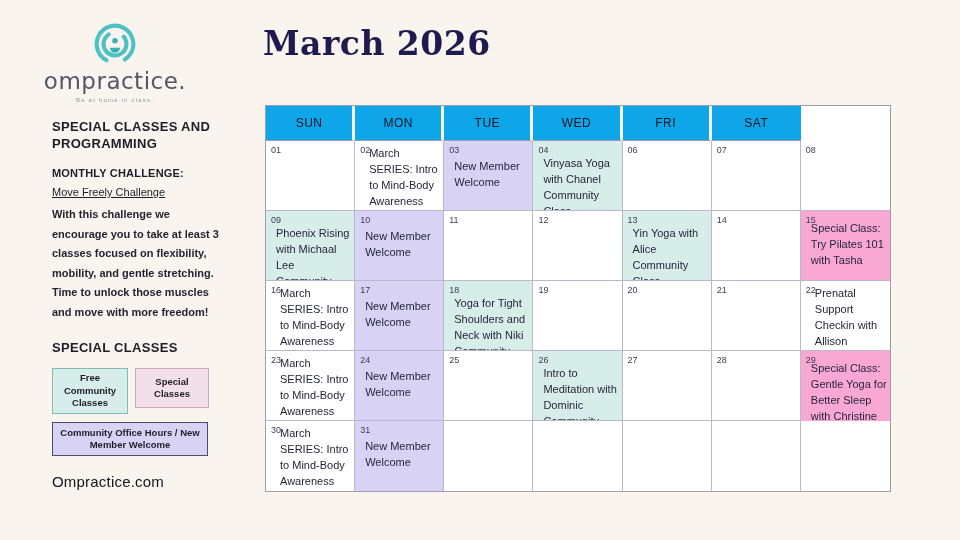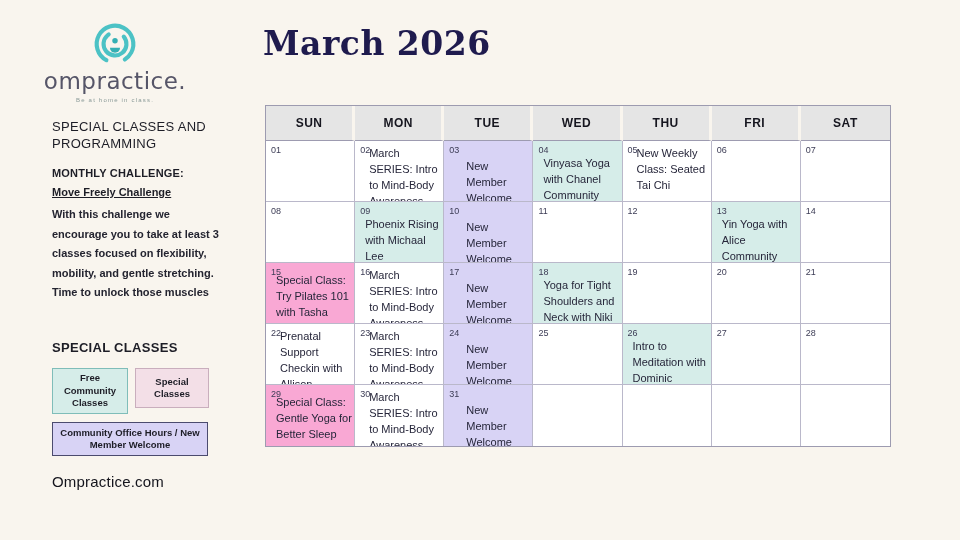--- a/index.html
+++ b/index.html
@@ -8,50 +8,50 @@
 
   .page { position:absolute; inset:0; background:#f9f5ee; }
 
   
   .logo-wrap { position:absolute; left:30px; top:22px; width:170px; text-align:center; }
   .logo-icon { display:inline-block; }
   .brand { font-family:"DejaVu Sans", sans-serif; font-weight:500; font-size:23px; color:#565568; letter-spacing:.5px; margin-top:-2px; }
   .tagline { font-size:6px; letter-spacing:1.2px; color:#8a9a98; margin-top:3px; }
 
   .side { position:absolute; left:52px; top:0; width:203px; color:#1d1d26; }
-  .side-head { position:absolute; top:118px; font-size:13px; font-weight:normal; letter-spacing:.3px; line-height:17px; width:203px; }
+  .side-head { position:absolute; top:118px; font-size:13px; font-weight:bold; letter-spacing:.3px; line-height:17px; width:203px; }
   .mc-label { position:absolute; top:167px; font-size:11px; font-weight:bold; letter-spacing:.2px; }
-  .mc-link { position:absolute; top:186px; font-size:11px; font-weight:bold; text-decoration:underline; color:#1d1d26; cursor:pointer; }
+  .mc-link { position:absolute; top:186px; font-size:11px; font-weight:normal; text-decoration:underline; color:#1d1d26; cursor:pointer; }
   .mc-body { position:absolute; top:205px; width:210px; font-size:11px; font-weight:bold; color:#242430; }
   .mc-body div { line-height:19.5px; }
   .legend-head { position:absolute; top:340px; font-size:13px; font-weight:bold; letter-spacing:.3px; }
   .legend-row { position:absolute; top:368px; display:flex; gap:7px; align-items:flex-start; }
   .lg-box { display:flex; align-items:center; justify-content:center; text-align:center; font-size:9.5px; font-weight:bold; line-height:12.5px; padding:4px; color:#1d1d26; }
   .lg-community { width:76px; height:46px; background:#d6ede9; border:1px solid #7fbdb9; }
   .lg-special   { width:74px; height:40px; background:#f3dfe7; border:1px solid #c9aebd; }
   .lg-welcome   { position:absolute; top:422px; width:156px; height:34px; background:#d8d3f5; border:1px solid #4b4b6e; display:flex; align-items:center; justify-content:center; text-align:center; font-size:9.5px; font-weight:bold; line-height:12.5px; color:#1d1d26; }
   .site { position:absolute; top:473px; font-size:15px; color:#14141c; letter-spacing:.2px; cursor:pointer; }
 
   
   .title { position:absolute; left:263px; top:24px; font-family:"DejaVu Serif", serif; font-weight:700; font-size:33px; color:#1f1b4e; letter-spacing:.5px; }
   .cal { position:absolute; left:265px; top:105px; width:626px; border:1px solid #9d9bb0; background:#fff; }
   .cal-head { display:grid; grid-template-columns:repeat(7,1fr); }
-  .cal-head .hd { height:35px; background:#e5e5e5; display:flex; align-items:center; justify-content:center; font-size:12px; font-weight:bold; letter-spacing:.5px; color:#16161f; border-right:3px solid #f9f5ee; border-bottom:1px solid #9d9bb0; }
+  .cal-head .hd { height:35px; background:#0ea5e9; display:flex; align-items:center; justify-content:center; font-size:12px; font-weight:normal; letter-spacing:.5px; color:#16161f; border-right:3px solid #f9f5ee; border-bottom:1px solid #9d9bb0; }
   .cal-head .hd:last-child { border-right:none; }
   .cal-body { display:grid; grid-template-columns:repeat(7,1fr); }
-  .cell { position:relative; height:61px; border-right:1px solid #bab8ca; border-bottom:1px solid #bab8ca; background:#fff; overflow:hidden; }
+  .cell { position:relative; height:70px; border-right:1px solid #bab8ca; border-bottom:1px solid #bab8ca; background:#fff; overflow:hidden; }
   .cell:nth-child(7n) { border-right:none; }
   .cal-body .cell:nth-last-child(-n+7) { border-bottom:none; }
   .cell .num { position:absolute; top:4px; left:5px; font-size:9px; color:#3c3c55; }
   .cell .txt { font-size:11px; font-weight:normal; line-height:16px; color:#26263a; }
   .t-none .txt      { margin:4px 3px 0 14px; }
   .t-welcome .txt   { margin:17px 3px 0 10px; }
   .t-community .txt { margin:14px 3px 0 10px; }
   .t-special .txt   { margin:9px 0 0 10px; }
-  .t-welcome   { background:#d8d3f5;padding-left:12px; }
+  .t-welcome   { background:#d8d3f5; }
   .t-community { background:#d6ede9; }
   .t-special   { background:#f9a8d4; }
 </style>
 </head>
 <body>
 
 <div class="page">
 
   <div class="logo-wrap">
     <svg class="logo-icon" width="44" height="44" viewBox="0 0 48 48">
@@ -67,63 +67,59 @@
   <div class="side">
     <div class="side-head">SPECIAL CLASSES AND PROGRAMMING</div>
     <div class="mc-label">MONTHLY CHALLENGE:</div>
     <div class="mc-link">Move Freely Challenge</div>
     <div class="mc-body" id="challenge-lines">
         <div>With this challenge we</div>
         <div>encourage you to take at least 3</div>
         <div>classes focused on flexibility,</div>
         <div>mobility, and gentle stretching.</div>
         <div>Time to unlock those muscles</div>
+        <div>and move with more freedom!</div>
       </div>
     <div class="legend-head">SPECIAL CLASSES</div>
     <div class="legend-row">
       <div class="lg-box lg-community">Free Community Classes</div>
       <div class="lg-box lg-special">Special Classes</div>
     </div>
     <div class="lg-welcome">Community Office Hours / New Member Welcome</div>
     <div class="site">Ompractice.com</div>
   </div>
 
   <h1 class="title">March 2026</h1>
 
   <div class="cal">
     <div class="cal-head" id="cal-head">
         <div class="hd">SUN</div>
         <div class="hd">MON</div>
         <div class="hd">TUE</div>
         <div class="hd">WED</div>
-        <div class="hd">THU</div>
         <div class="hd">FRI</div>
         <div class="hd">SAT</div>
       </div>
     <div class="cal-body" id="cal-body">
         <div class="cell t-none">
           <span class="num">01</span>
         </div>
         <div class="cell t-none">
           <span class="num">02</span>
           <div class="txt">March SERIES: Intro to Mind-Body Awareness with Niki</div>
         </div>
         <div class="cell t-welcome">
           <span class="num">03</span>
           <div class="txt">New Member Welcome</div>
         </div>
         <div class="cell t-community">
           <span class="num">04</span>
           <div class="txt">Vinyasa Yoga with Chanel Community Class</div>
         </div>
         <div class="cell t-none">
-          <span class="num">05</span>
-          <div class="txt">New Weekly Class: Seated Tai Chi</div>
-        </div>
-        <div class="cell t-none">
           <span class="num">06</span>
         </div>
         <div class="cell t-none">
           <span class="num">07</span>
         </div>
         <div class="cell t-none">
           <span class="num">08</span>
         </div>
         <div class="cell t-community">
           <span class="num">09</span>

